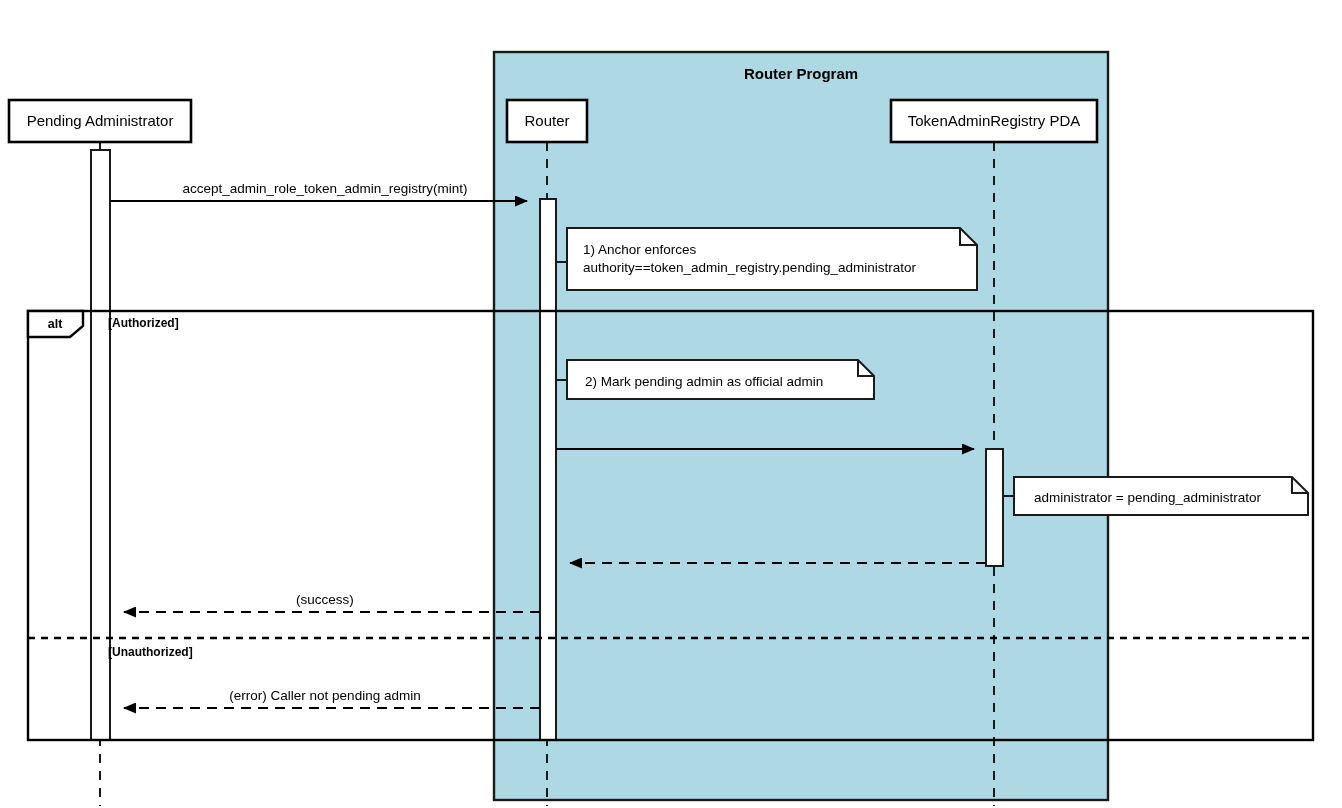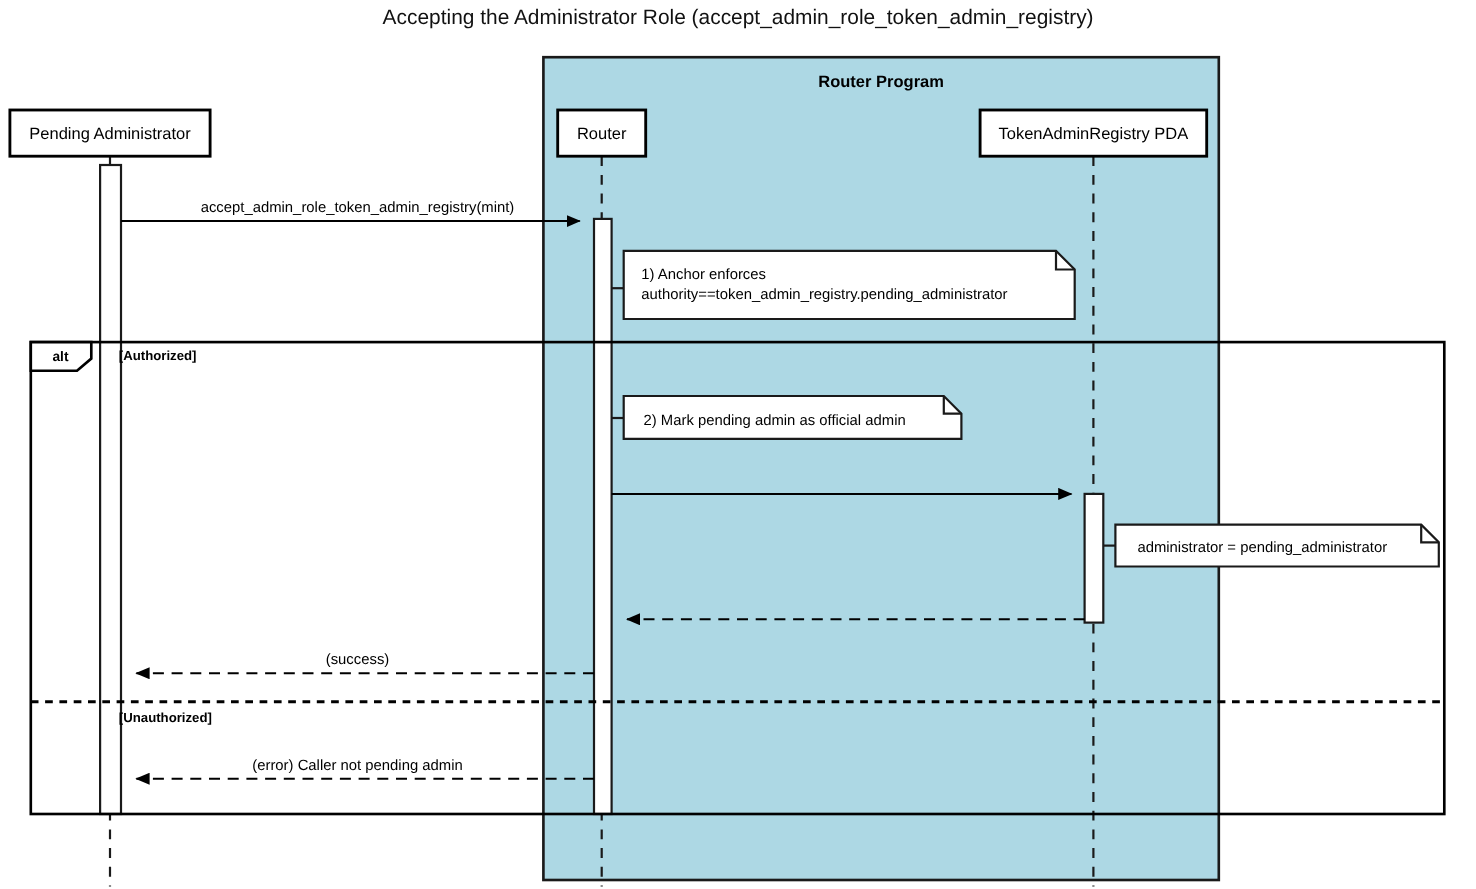--- a/index.html
+++ b/index.html
@@ -102,21 +102,20 @@
     fill: #ffffff;
     stroke: #000000;
     stroke-width: 2.4;
   }
 </style>
 </head>
 <body>
 
 <div id="stage">
 
-  <div id="diagram-title">Accepting the Administrator Role (accept_admin_role_token_admin_registry)</div>
 
   <svg id="canvas" width="1342" height="808" xmlns="http://www.w3.org/2000/svg">
     <defs>
       <marker id="arrow-filled" markerWidth="13" markerHeight="11" refX="12" refY="5.5" orient="auto" markerUnits="userSpaceOnUse">
         <path d="M0,0 L13,5.5 L0,11 z" fill="#000000"></path>
       </marker>
       <marker id="arrow-filled-left" markerWidth="13" markerHeight="11" refX="12" refY="5.5" orient="auto" markerUnits="userSpaceOnUse">
         <path d="M0,0 L13,5.5 L0,11 z" fill="#000000"></path>
       </marker>
     </defs>

